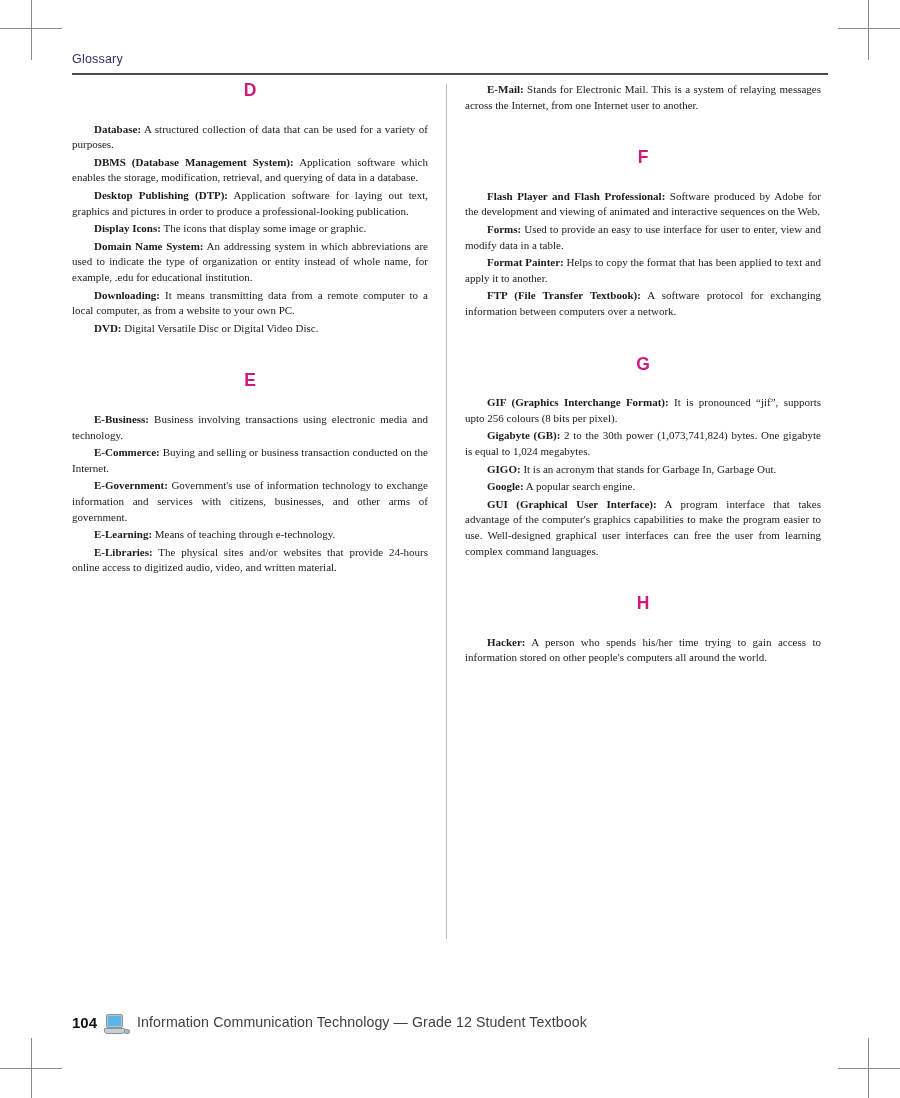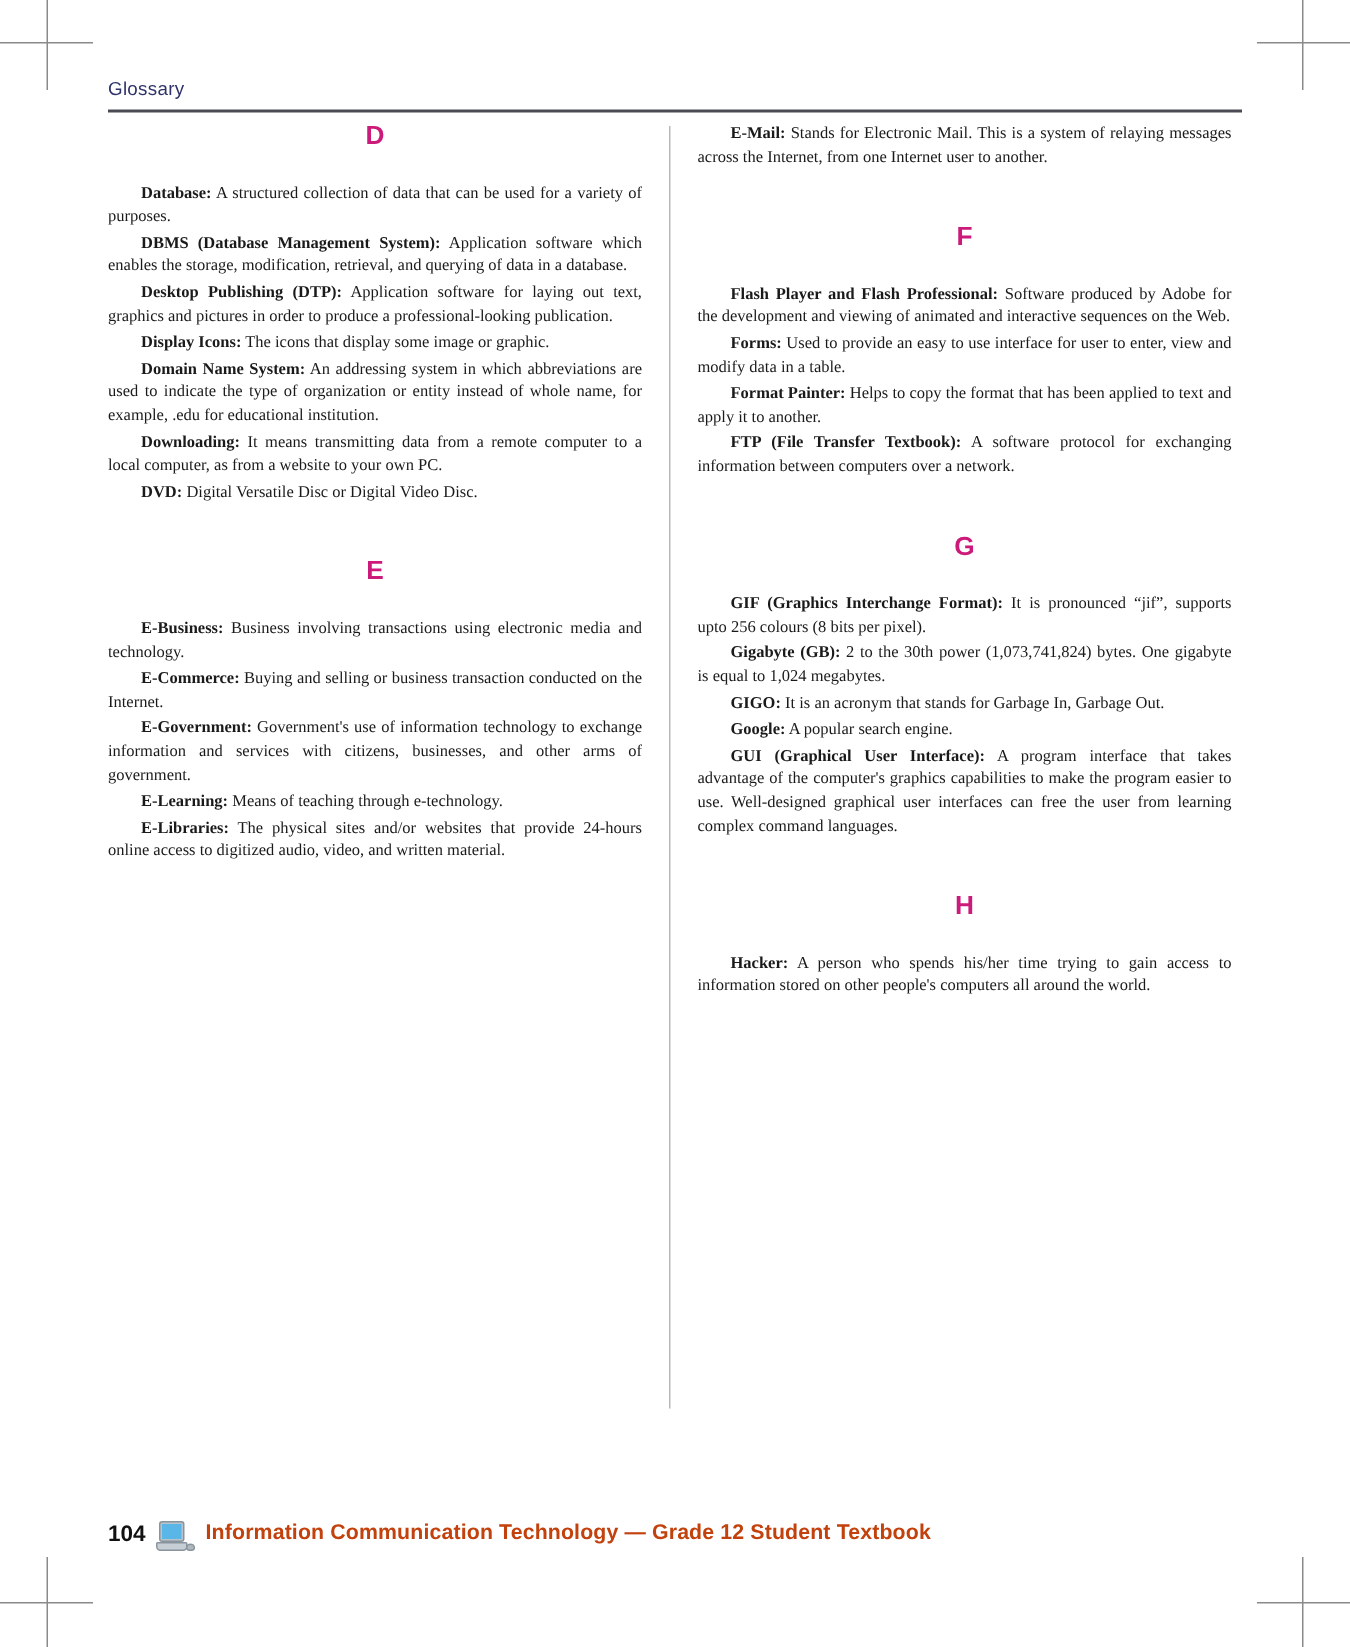--- a/index.html
+++ b/index.html
@@ -120,23 +120,23 @@
     gap: 7px;
   }
   .folio {
     font-family: "Liberation Sans", sans-serif;
     font-weight: bold;
     font-size: 15px;
     color: #111111;
   }
   .footer-title {
     font-family: "Liberation Sans", sans-serif;
-    font-weight: bold;
+    font-weight: normal;
     font-size: 14.2px;
-    color: #c2410c;
+    color: #404040;
     letter-spacing: 0.1px;
   }
   .pc-icon {
     width: 26px;
     height: 22px;
     position: relative;
     display: inline-block;
     flex: 0 0 26px;
   }
   .pc-icon .monitor {

